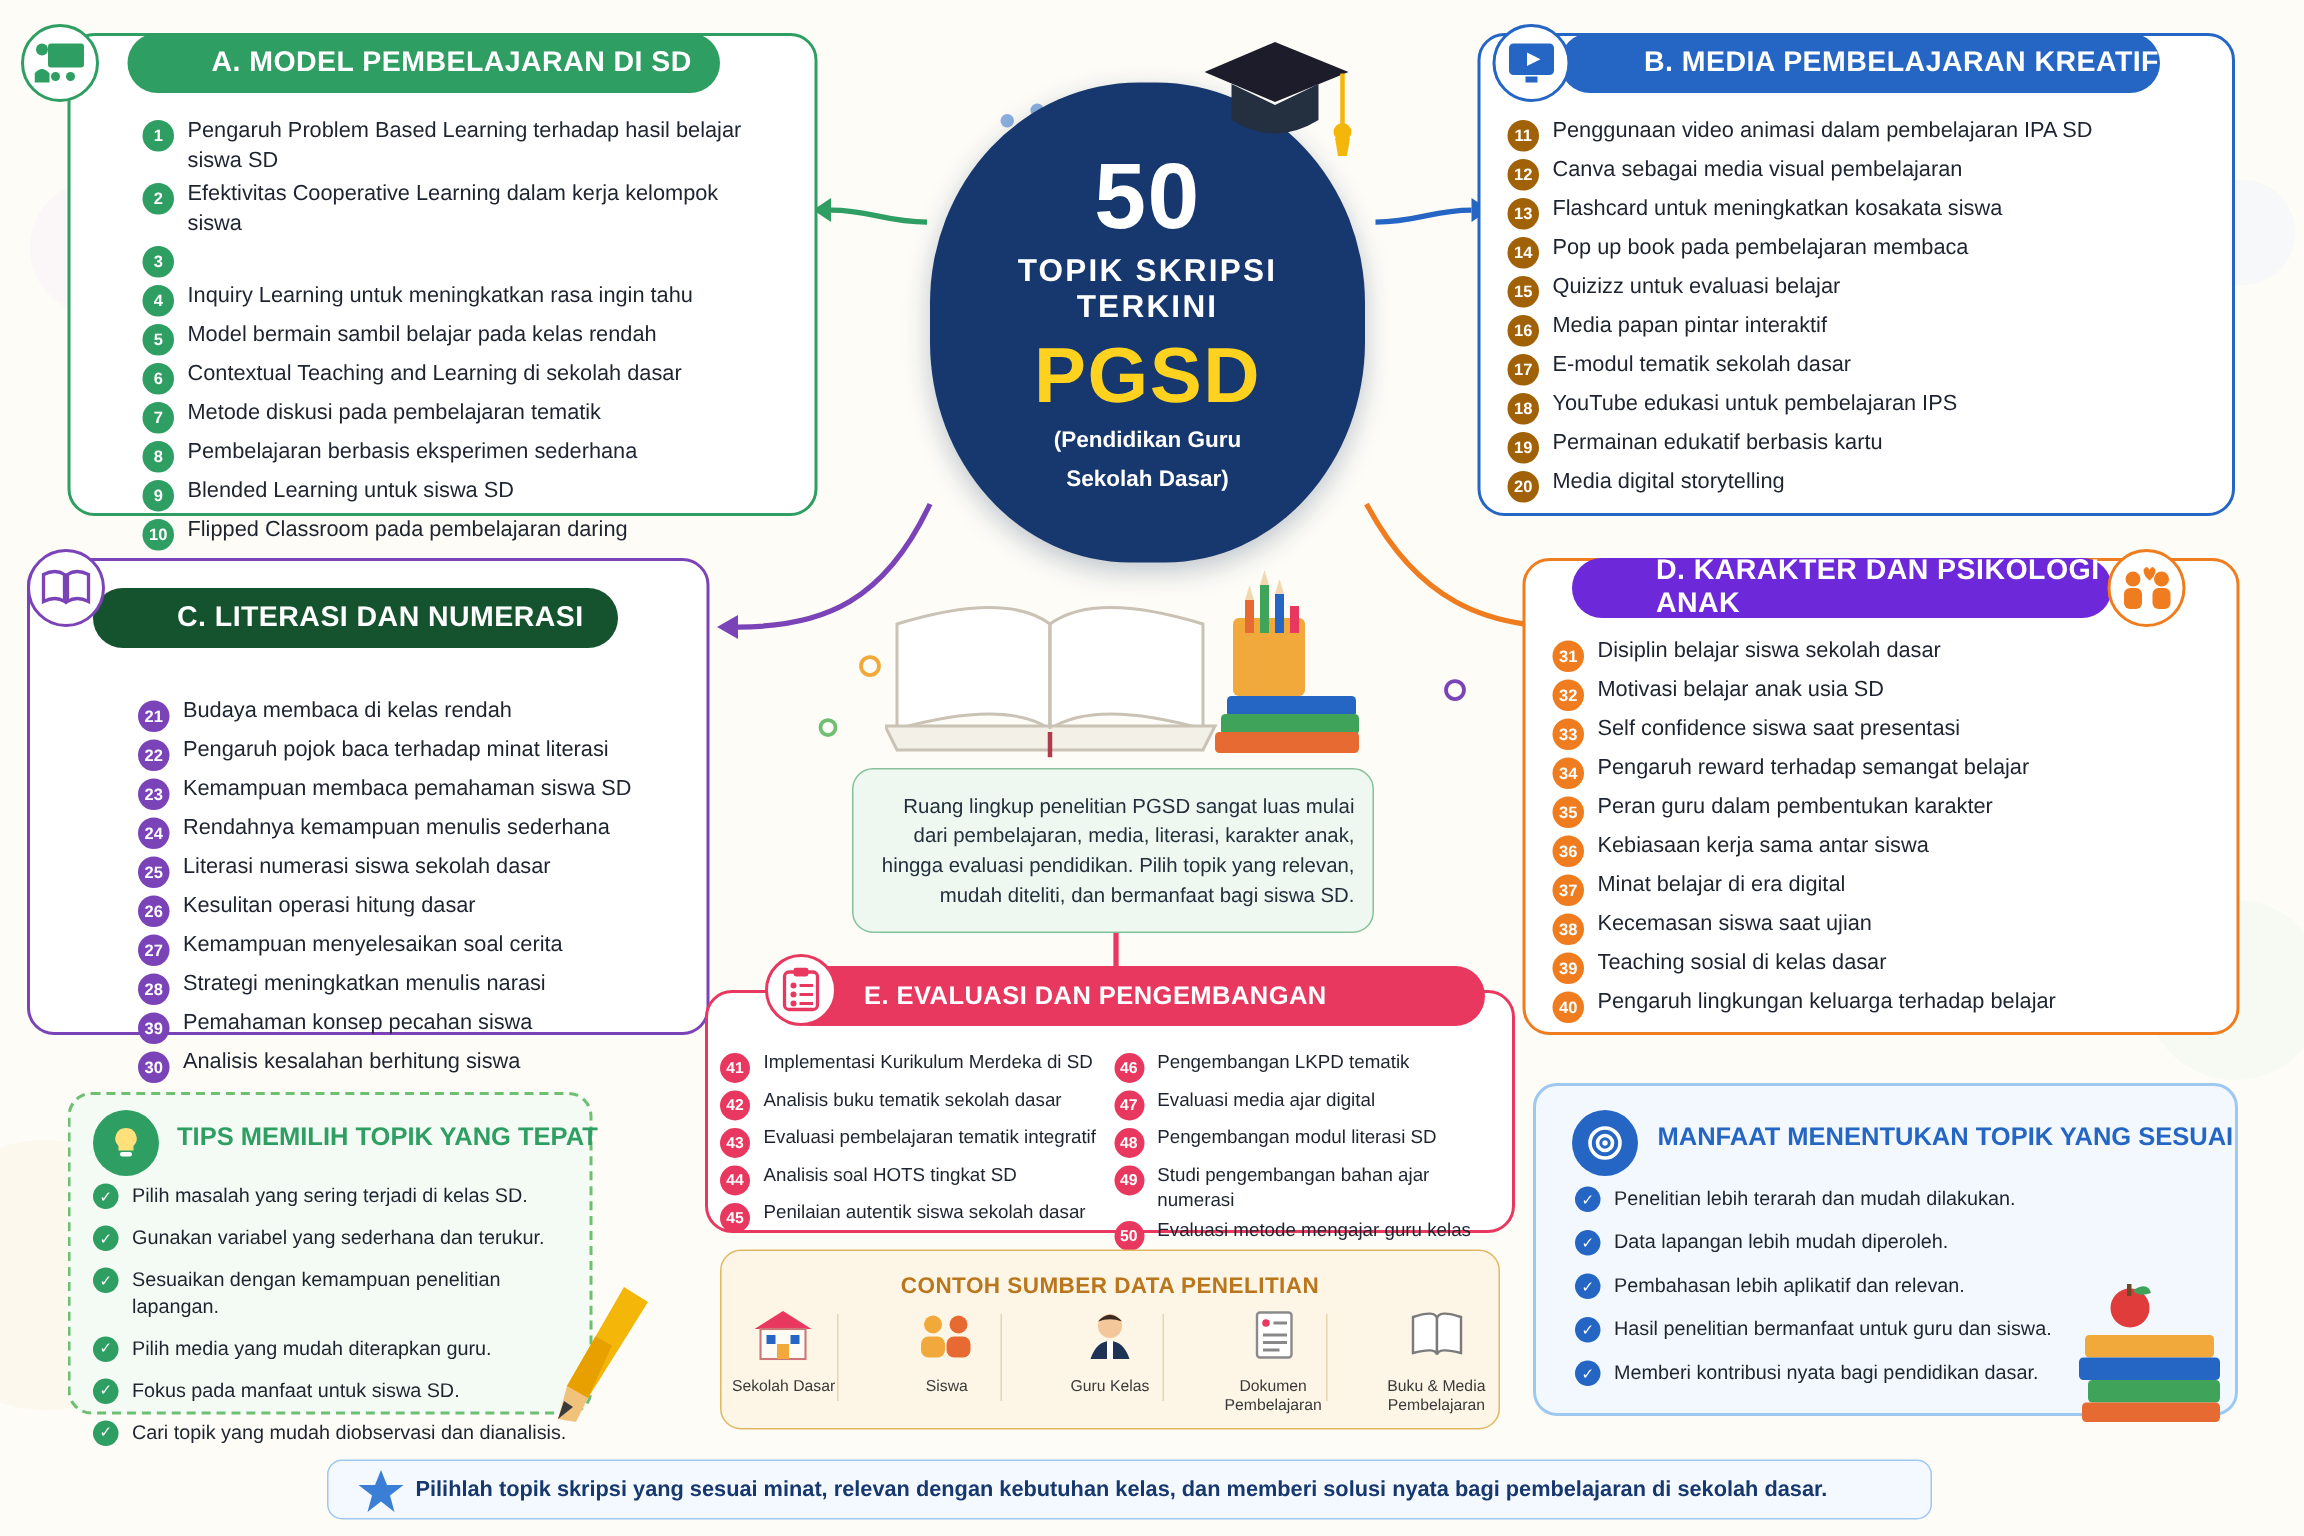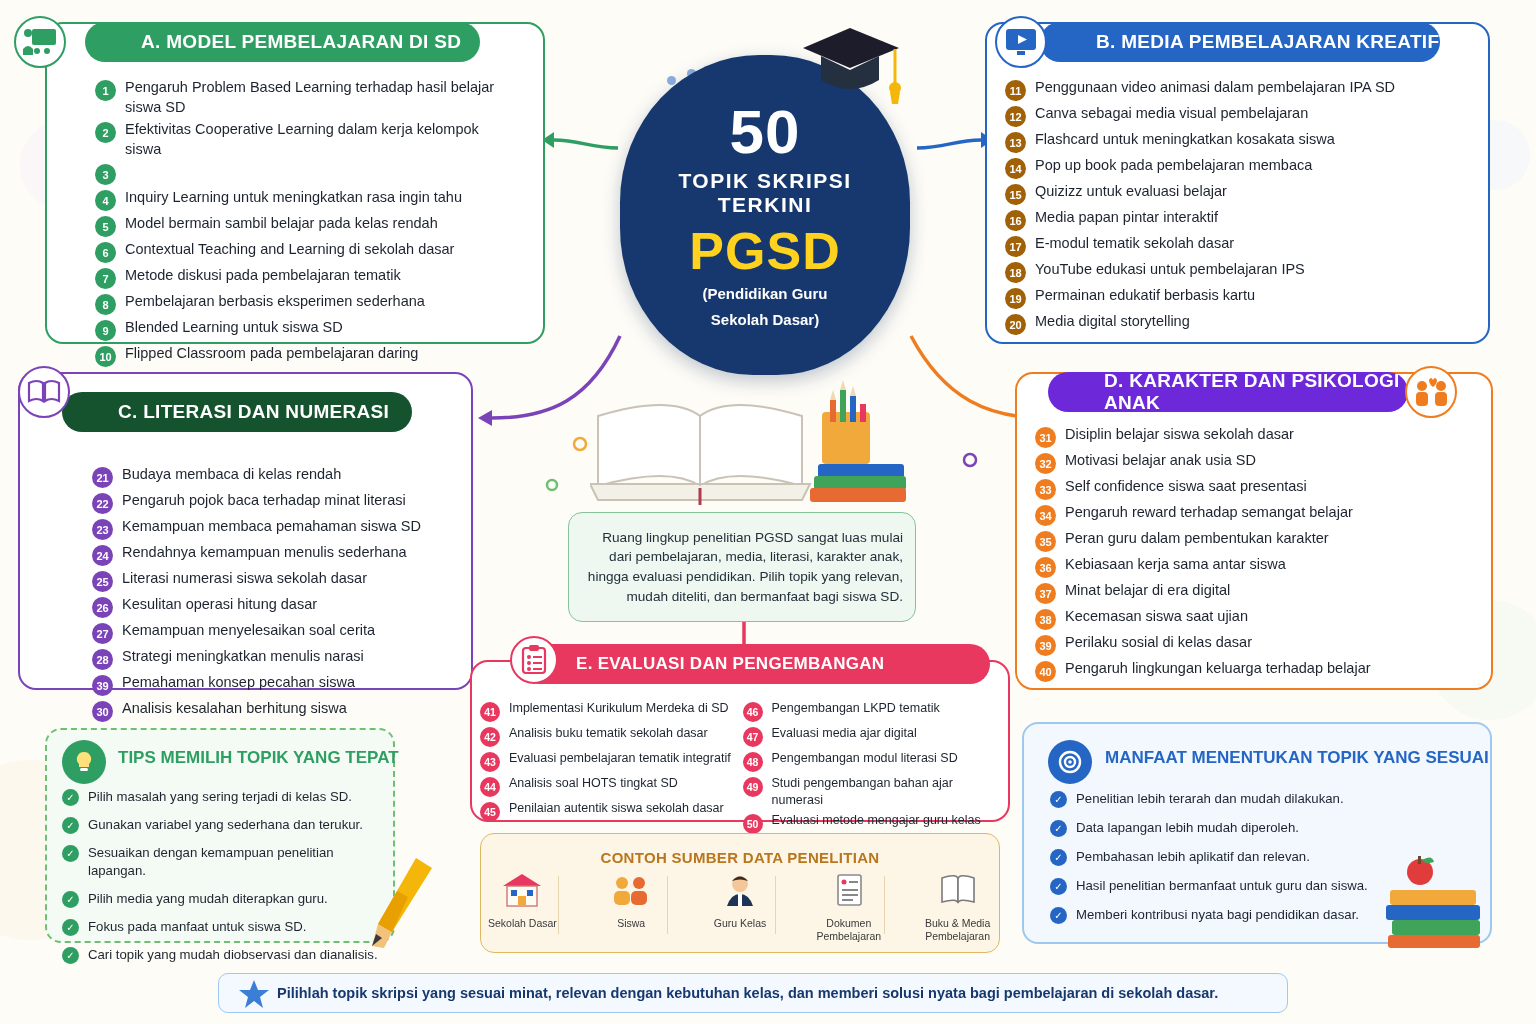--- a/index.html
+++ b/index.html
@@ -437,21 +437,21 @@
   <li>
       <span class="num">37</span>
       <span class="itxt">Minat belajar di era digital</span>
     </li>
   <li>
       <span class="num">38</span>
       <span class="itxt">Kecemasan siswa saat ujian</span>
     </li>
   <li>
       <span class="num">39</span>
-      <span class="itxt">Perilaku sosial di kelas dasar</span>
+      <span class="itxt">Teaching sosial di kelas dasar</span>
     </li>
   <li>
       <span class="num">40</span>
       <span class="itxt">Pengaruh lingkungan keluarga terhadap belajar</span>
     </li>
 </ul>
 
 <div id="note-box">
   <p>Ruang lingkup penelitian PGSD sangat luas mulai dari pembelajaran, media, literasi, karakter anak, hingga evaluasi pendidikan. Pilih topik yang relevan, mudah diteliti, dan bermanfaat bagi siswa SD.</p>
 </div>

